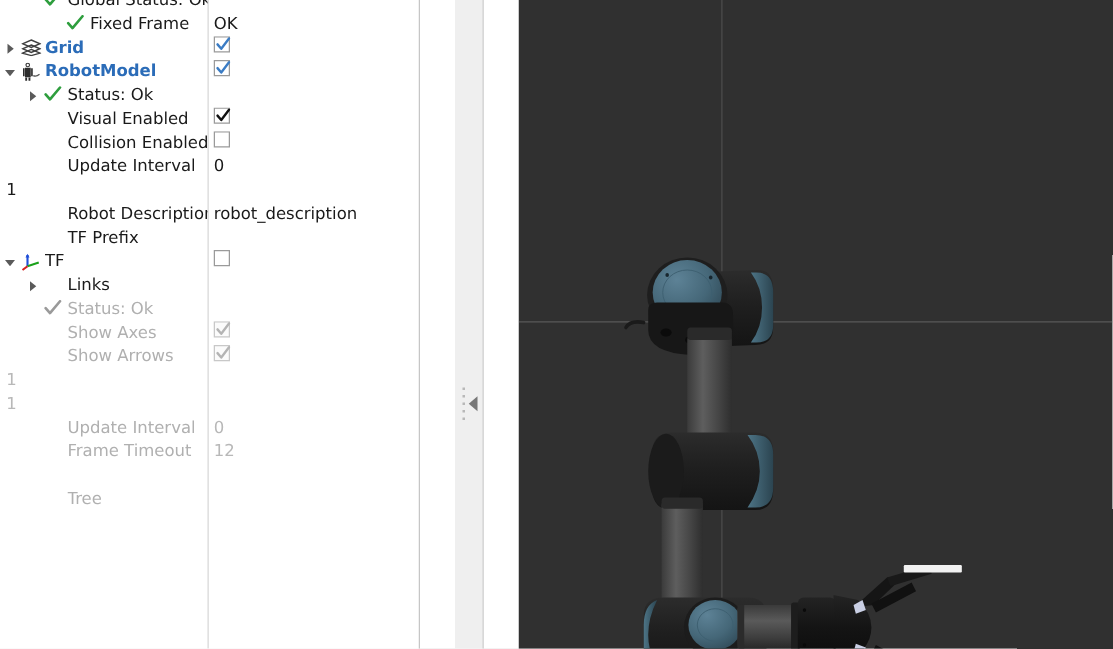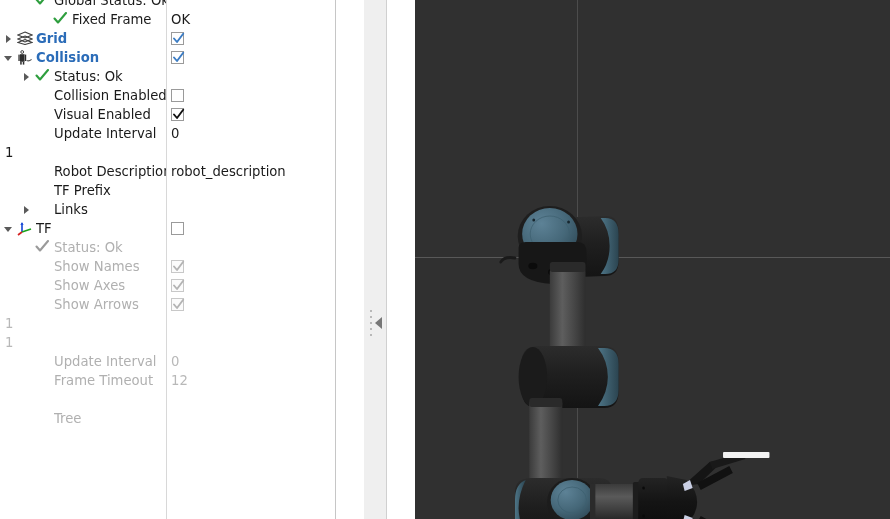--- a/index.html
+++ b/index.html
@@ -70,21 +70,21 @@
     align-items: center;
     width: 166px;
     box-sizing: border-box;
     height: 19px;
     overflow: hidden;
   }
 
   .cell-value {
     display: flex;
     flex-direction: row;
-    align-items: center;
+    align-items: flex-start;
     padding-left: 5px;
     box-sizing: border-box;
     height: 19px;
     width: 170px;
     overflow: hidden;
   }
 
   
   .ind { display: inline-block; height: 19px; flex: 0 0 auto; }
   .ind-0 { width: 2px; }
@@ -291,21 +291,21 @@
               <svg width="16" height="15" viewBox="0 0 16 15">
                 <circle cx="5.2" cy="2.0" r="1.4" fill="none" stroke="#333" stroke-width="0.9"></circle>
                 <rect x="3.0" y="4.2" width="4.6" height="7.6" fill="#2c2c2c"></rect>
                 <rect x="1.4" y="4.6" width="1.3" height="6.4" fill="#2c2c2c"></rect>
                 <rect x="7.9" y="4.6" width="1.3" height="6.4" fill="#2c2c2c"></rect>
                 <rect x="3.2" y="12.0" width="1.5" height="2.6" fill="#2c2c2c"></rect>
                 <rect x="5.8" y="12.0" width="1.5" height="2.6" fill="#2c2c2c"></rect>
                 <path d="M9.6 10.5 Q12 11.6 14.6 9.4" fill="none" stroke="#555" stroke-width="1.1"></path>
               </svg>
             </span>
-            <span class="label link">Collision</span>
+            <span class="label link">RobotModel</span>
           </div>
           <div class="cell-value">
             <span class="cb">
               <svg width="13" height="13" viewBox="0 0 13 13">
                 <path d="M2 6.5 L5 10 L11.2 1.8" fill="none" stroke="#3b7cc4" stroke-width="1.9" stroke-linecap="round" stroke-linejoin="round"></path>
               </svg>
             </span>
           </div>
         </div>
         <div class="row">
@@ -321,46 +321,46 @@
             </span>
             <span class="label status">Status: Ok</span>
           </div>
           <div class="cell-value"></div>
         </div>
         <div class="row">
           <div class="cell-name">
             <span class="ind ind-1"></span>
             <span class="expander none"></span>
             <span class="icon"></span>
-            <span class="label">Collision Enabled</span>
-          </div>
-          <div class="cell-value">
-            <span class="cb"></span>
-          </div>
-        </div>
-        <div class="row">
-          <div class="cell-name">
-            <span class="ind ind-1"></span>
-            <span class="expander none"></span>
-            <span class="icon"></span>
             <span class="label">Visual Enabled</span>
           </div>
           <div class="cell-value">
             <span class="cb">
               <svg width="13" height="13" viewBox="0 0 13 13">
                 <path d="M2 6.5 L5 10 L11.2 1.8" fill="none" stroke="#111111" stroke-width="1.9" stroke-linecap="round" stroke-linejoin="round"></path>
               </svg>
             </span>
           </div>
         </div>
         <div class="row">
           <div class="cell-name">
             <span class="ind ind-1"></span>
             <span class="expander none"></span>
             <span class="icon"></span>
+            <span class="label">Collision Enabled</span>
+          </div>
+          <div class="cell-value">
+            <span class="cb"></span>
+          </div>
+        </div>
+        <div class="row">
+          <div class="cell-name">
+            <span class="ind ind-1"></span>
+            <span class="expander none"></span>
+            <span class="icon"></span>
             <span class="label">Update Interval</span>
           </div>
           <div class="cell-value">
             <span class="value-text">0</span>
           </div>
         </div>
         <div class="row">
           <div class="cell-value">
             <span class="value-text">1</span>
           </div>
@@ -379,31 +379,20 @@
         <div class="row">
           <div class="cell-name">
             <span class="ind ind-1"></span>
             <span class="expander none"></span>
             <span class="icon"></span>
             <span class="label">TF Prefix</span>
           </div>
           <div class="cell-value">
             <span class="value-text"></span>
           </div>
-        </div>
-        <div class="row">
-          <div class="cell-name">
-            <span class="ind ind-1"></span>
-            <span class="expander">
-              <span class="tri-r"></span>
-            </span>
-            <span class="icon"></span>
-            <span class="label">Links</span>
-          </div>
-          <div class="cell-value"></div>
         </div>
         <div class="row">
           <div class="cell-name">
             <span class="ind ind-0"></span>
             <span class="expander">
               <span class="tri-d"></span>
             </span>
             <span class="icon">
               <svg width="17" height="15" viewBox="0 0 17 15">
                 <line x1="5" y1="11" x2="5" y2="2" stroke="#1f4fd8" stroke-width="1.7"></line>
@@ -414,44 +403,40 @@
             </span>
             <span class="label">TF</span>
           </div>
           <div class="cell-value">
             <span class="cb"></span>
           </div>
         </div>
         <div class="row">
           <div class="cell-name">
             <span class="ind ind-1"></span>
+            <span class="expander">
+              <span class="tri-r"></span>
+            </span>
+            <span class="icon"></span>
+            <span class="label">Links</span>
+          </div>
+          <div class="cell-value"></div>
+        </div>
+        <div class="row">
+          <div class="cell-name">
+            <span class="ind ind-1"></span>
             <span class="expander none"></span>
             <span class="icon">
               <svg width="15" height="13" viewBox="0 0 15 13">
                 <path d="M1.5 6.5 L5 10.5 L13 1" fill="none" stroke="#9a9a9a" stroke-width="2.1" stroke-linecap="round" stroke-linejoin="round"></path>
               </svg>
             </span>
             <span class="label dim">Status: Ok</span>
           </div>
           <div class="cell-value"></div>
-        </div>
-        <div class="row">
-          <div class="cell-name">
-            <span class="ind ind-1"></span>
-            <span class="expander none"></span>
-            <span class="icon"></span>
-            <span class="label dim">Show Names</span>
-          </div>
-          <div class="cell-value">
-            <span class="cb dim">
-              <svg width="13" height="13" viewBox="0 0 13 13">
-                <path d="M2 6.5 L5 10 L11.2 1.8" fill="none" stroke="#b4b4b4" stroke-width="1.9" stroke-linecap="round" stroke-linejoin="round"></path>
-              </svg>
-            </span>
-          </div>
         </div>
         <div class="row">
           <div class="cell-name">
             <span class="ind ind-1"></span>
             <span class="expander none"></span>
             <span class="icon"></span>
             <span class="label dim">Show Axes</span>
           </div>
           <div class="cell-value">
             <span class="cb dim">

